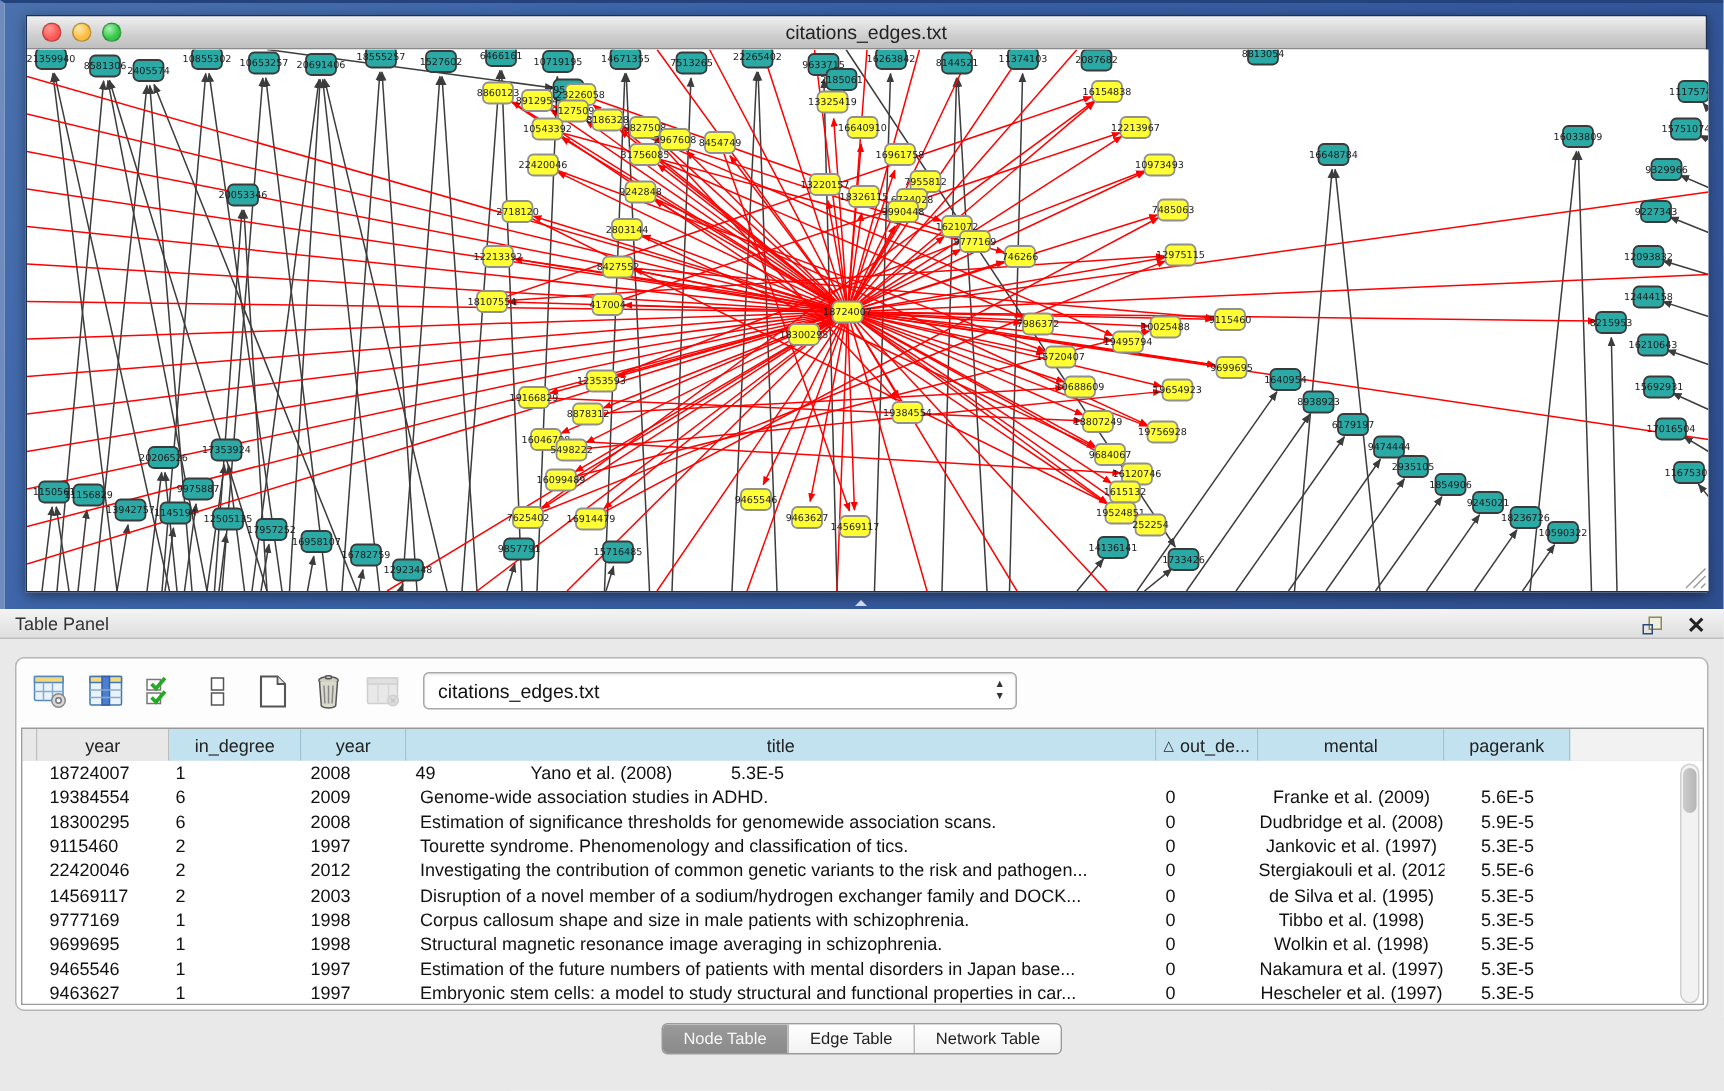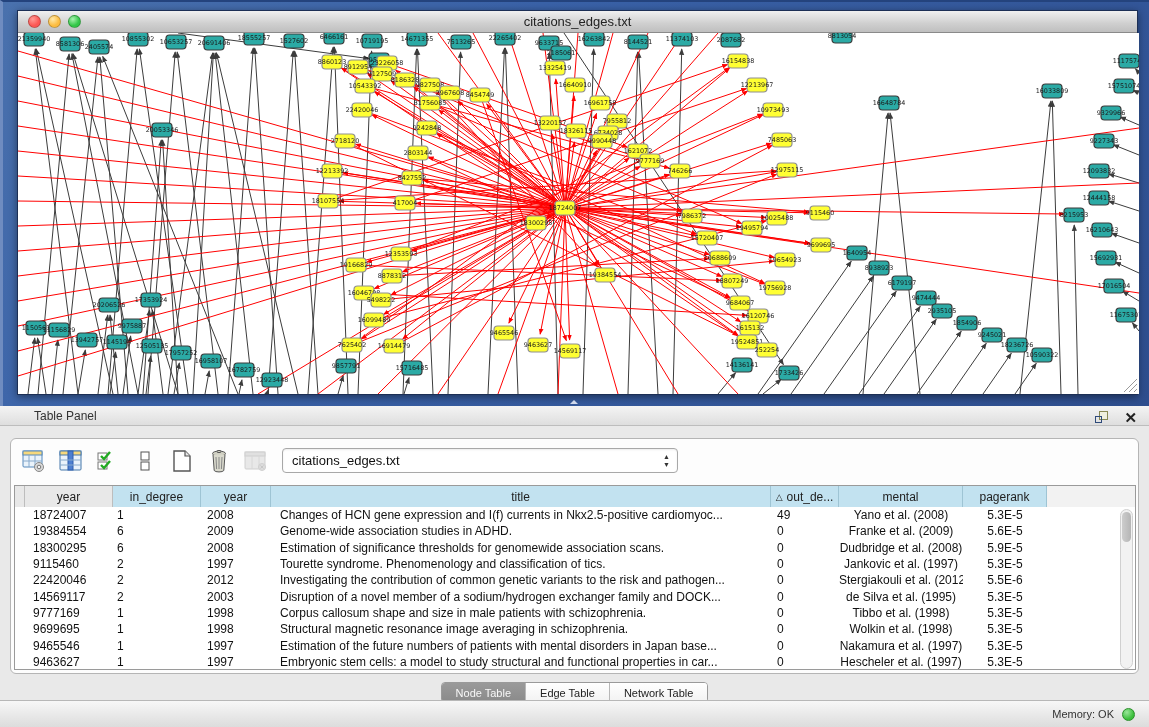--- a/index.html
+++ b/index.html
@@ -23,21 +23,21 @@
   .light.red   { background:radial-gradient(circle at 35% 30%, #ff9a94, #fc5753 60%); }
   .light.yellow{ background:radial-gradient(circle at 35% 30%, #ffe9a8, #fdbc40 60%); }
   .light.green { background:radial-gradient(circle at 35% 30%, #a8f2ae, #33c748 60%); }
   #canvas-wrap { position:absolute; left:0; top:22px; width:1121px; height:361px; background:#fff; overflow:hidden; }
   #net-svg { display:block; }
 
   
   #table-panel { position:absolute; left:0; top:406px; width:1149px; height:321px; background:#e9e9e9; }
   #panel-header { position:absolute; left:0; top:0; width:100%; height:20px;
     background:linear-gradient(#f4f4f4,#dedede); border-bottom:1px solid #bdbdbd;
-    display:flex; align-items:center;padding-left:24px; }
+    display:flex; align-items:center; }
   #panel-header .ptitle { font-size:12px; color:#333; padding-left:10px; }
   #panel-header .hdr-icons { position:absolute; right:12px; top:4px; display:flex; gap:14px; align-items:center; }
   .float-ico { width:15px; height:15px; position:relative; }
   .float-ico .sq1 { position:absolute; left:4px; top:1px; width:9px; height:9px; border:1px solid #8a8a55; background:#efefdf; }
   .float-ico .sq2 { position:absolute; left:0px; top:6px; width:7px; height:7px; border:1px solid #2e4a7a; background:transparent; }
   .close-ico { font-size:15px; font-weight:bold; color:#222; line-height:15px; cursor:default; }
 
   #split-handle { position:absolute; left:566px; top:-8px; width:16px; height:8px; }
   #split-handle:before { content:""; position:absolute; left:4px; top:2px;
     border-left:4px solid transparent; border-right:4px solid transparent; border-bottom:4px solid #cfd8ea; }
@@ -938,21 +938,20 @@
               <span>pagerank</span>
             </div>
             <div class="hcell gray" style="flex: 1 1 auto; border-right: none; background: rgb(242, 242, 242);"></div>
           </div>
         <div id="tbl-body">
             <div class="trow">
               <div class="tcell" style="flex: 0 0 10px;"></div>
               <div class="tcell" style="flex: 0 0 88px; width: 88px; text-align: left; padding-left: 8px;">18724007</div>
               <div class="tcell" style="flex: 0 0 88px; width: 88px; text-align: left; padding-left: 4px;">1</div>
               <div class="tcell" style="flex: 0 0 70px; width: 70px; text-align: left; padding-left: 6px;">2008</div>
-              <div class="tcell" style="flex: 0 0 500px; width: 500px; text-align: left; padding-left: 9px;">Changes of HCN gene expression and I(f) currents in Nkx2.5-positive cardiomyoc...</div>
               <div class="tcell" style="flex: 0 0 68px; width: 68px; text-align: left; padding-left: 6px;">49</div>
               <div class="tcell" style="flex: 0 0 124px; width: 124px; text-align: center; padding-left: 0px;">Yano et al. (2008)</div>
               <div class="tcell" style="flex: 0 0 84px; width: 84px; text-align: center; padding-left: 0px;">5.3E-5</div>
             </div>
             <div class="trow">
               <div class="tcell" style="flex: 0 0 10px;"></div>
               <div class="tcell" style="flex: 0 0 88px; width: 88px; text-align: left; padding-left: 8px;">19384554</div>
               <div class="tcell" style="flex: 0 0 88px; width: 88px; text-align: left; padding-left: 4px;">6</div>
               <div class="tcell" style="flex: 0 0 70px; width: 70px; text-align: left; padding-left: 6px;">2009</div>
               <div class="tcell" style="flex: 0 0 500px; width: 500px; text-align: left; padding-left: 9px;">Genome-wide association studies in ADHD.</div>
@@ -1048,18 +1047,14 @@
     </div>
 
     <div id="tab-strip">
       <div id="seg">
           <div class="seg-btn active">Node Table</div>
           <div class="seg-btn">Edge Table</div>
           <div class="seg-btn">Network Table</div>
         </div>
     </div>
 
-    <div id="status-bar">
-      <span class="mem">Memory: OK</span>
-      <div id="mem-dot"></div>
-    </div>
   </div>
 </div>
 
 </body></html>

